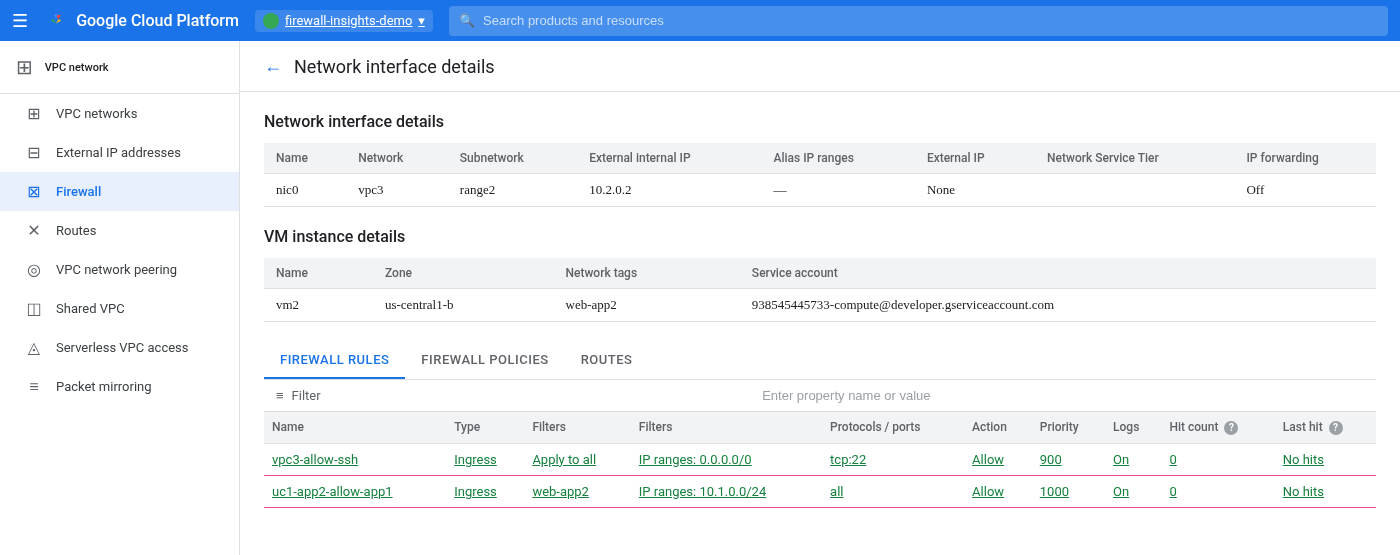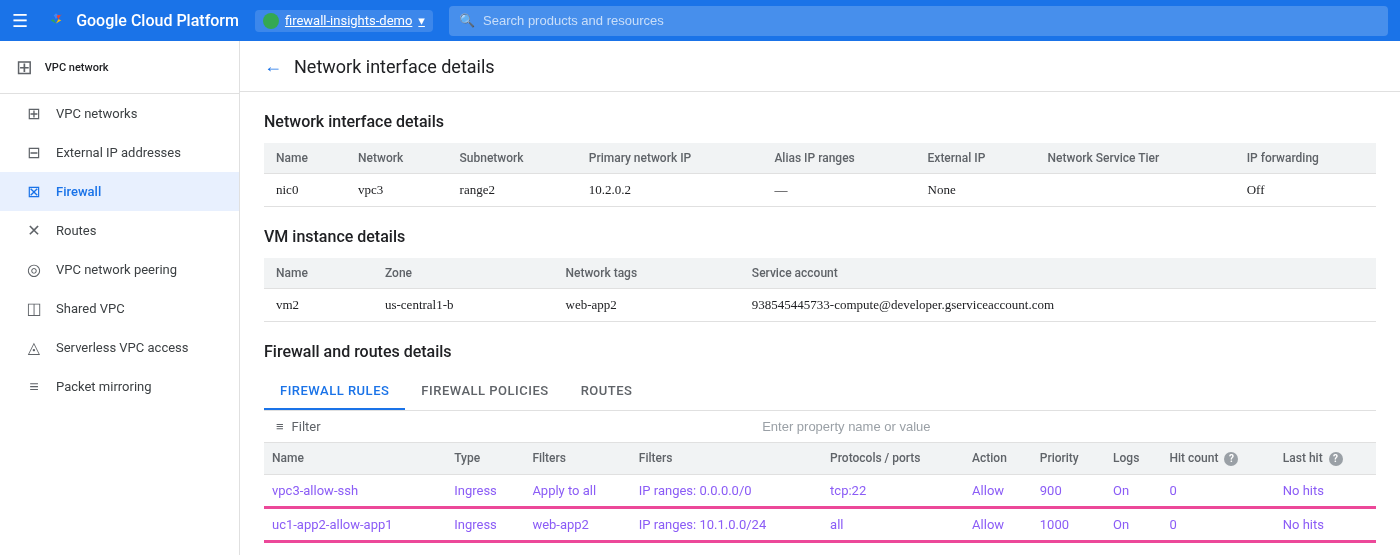--- a/index.html
+++ b/index.html
@@ -156,22 +156,23 @@
       text-align: left;
       padding: 8px 8px;
       font-weight: 500;
       color: #5f6368;
       font-size: 12px;
       border-bottom: 1px solid #e0e0e0;
       background: #f1f3f4;
     }
     .firewall-table td {
       padding: 8px 8px;
-      border-bottom: 3px solid #ec4899;
-      color: #8b5cf6;
+      border-bottom: 1px solid #ec4899;
+      color: #15803d;
+      text-decoration: underline;
     }
 
     .help-icon {
       display: inline-flex;
       align-items: center;
       justify-content: center;
       width: 14px;
       height: 14px;
       border-radius: 50%;
       background: #9aa0a6;
@@ -259,21 +260,21 @@
     <div class="content">
 
       <div>
         <div class="section-title">Network interface details</div>
         <table class="data-table">
           <thead>
             <tr>
               <th>Name</th>
               <th>Network</th>
               <th>Subnetwork</th>
-              <th>Primary network IP</th>
+              <th>External internal IP</th>
               <th>Alias IP ranges</th>
               <th>External IP</th>
               <th>Network Service Tier</th>
               <th>IP forwarding</th>
             </tr>
           </thead>
           <tbody>
             <tr>
               <td>nic0</td>
               <td>vpc3</td>
@@ -304,21 +305,20 @@
               <td>vm2</td>
               <td>us-central1-b</td>
               <td>web-app2</td>
               <td>938545445733-compute@developer.gserviceaccount.com</td>
             </tr>
           </tbody>
         </table>
       </div>
 
       <div class="firewall-section">
-        <div class="section-title">Firewall and routes details</div>
 
         <div class="tabs">
           <div class="tab active">FIREWALL RULES</div>
           <div class="tab">FIREWALL POLICIES</div>
           <div class="tab">ROUTES</div>
         </div>
 
         <div class="filter-bar">
           <span>≡</span>
           <span>Filter</span>

